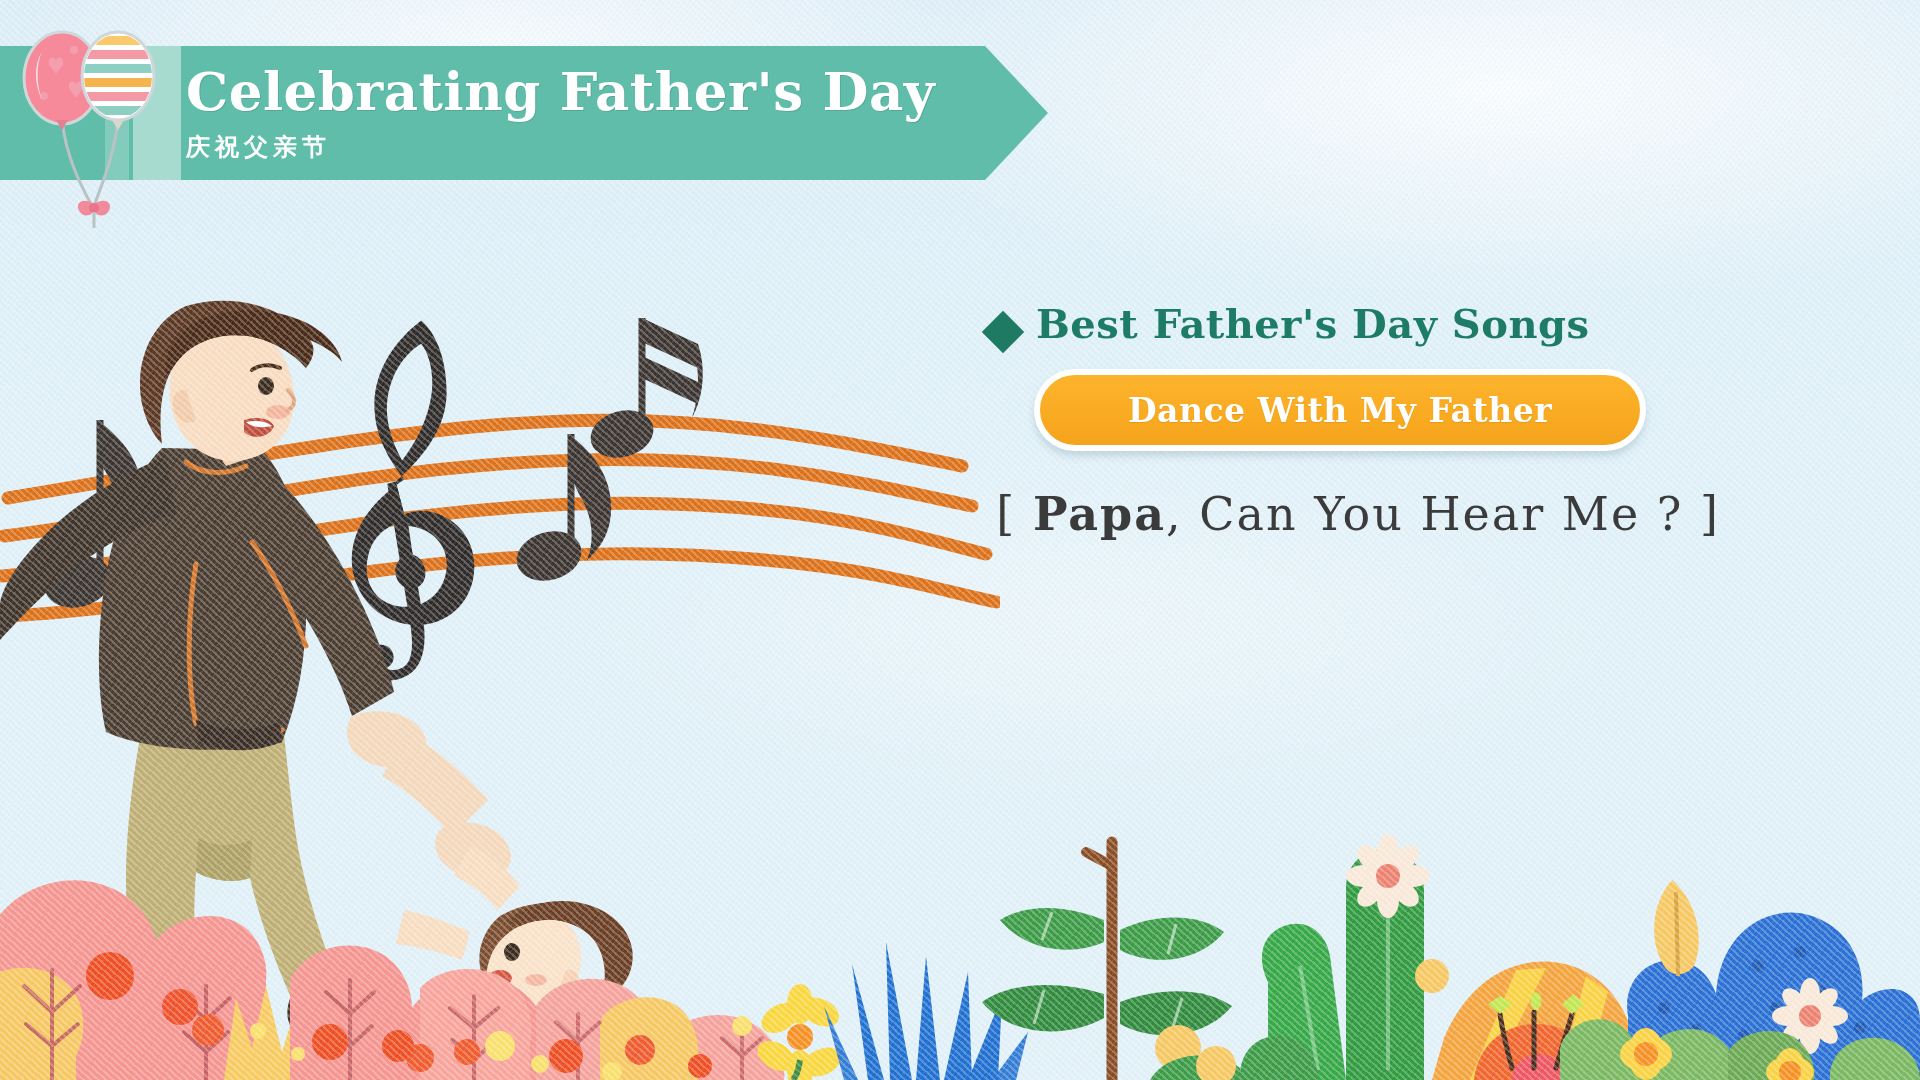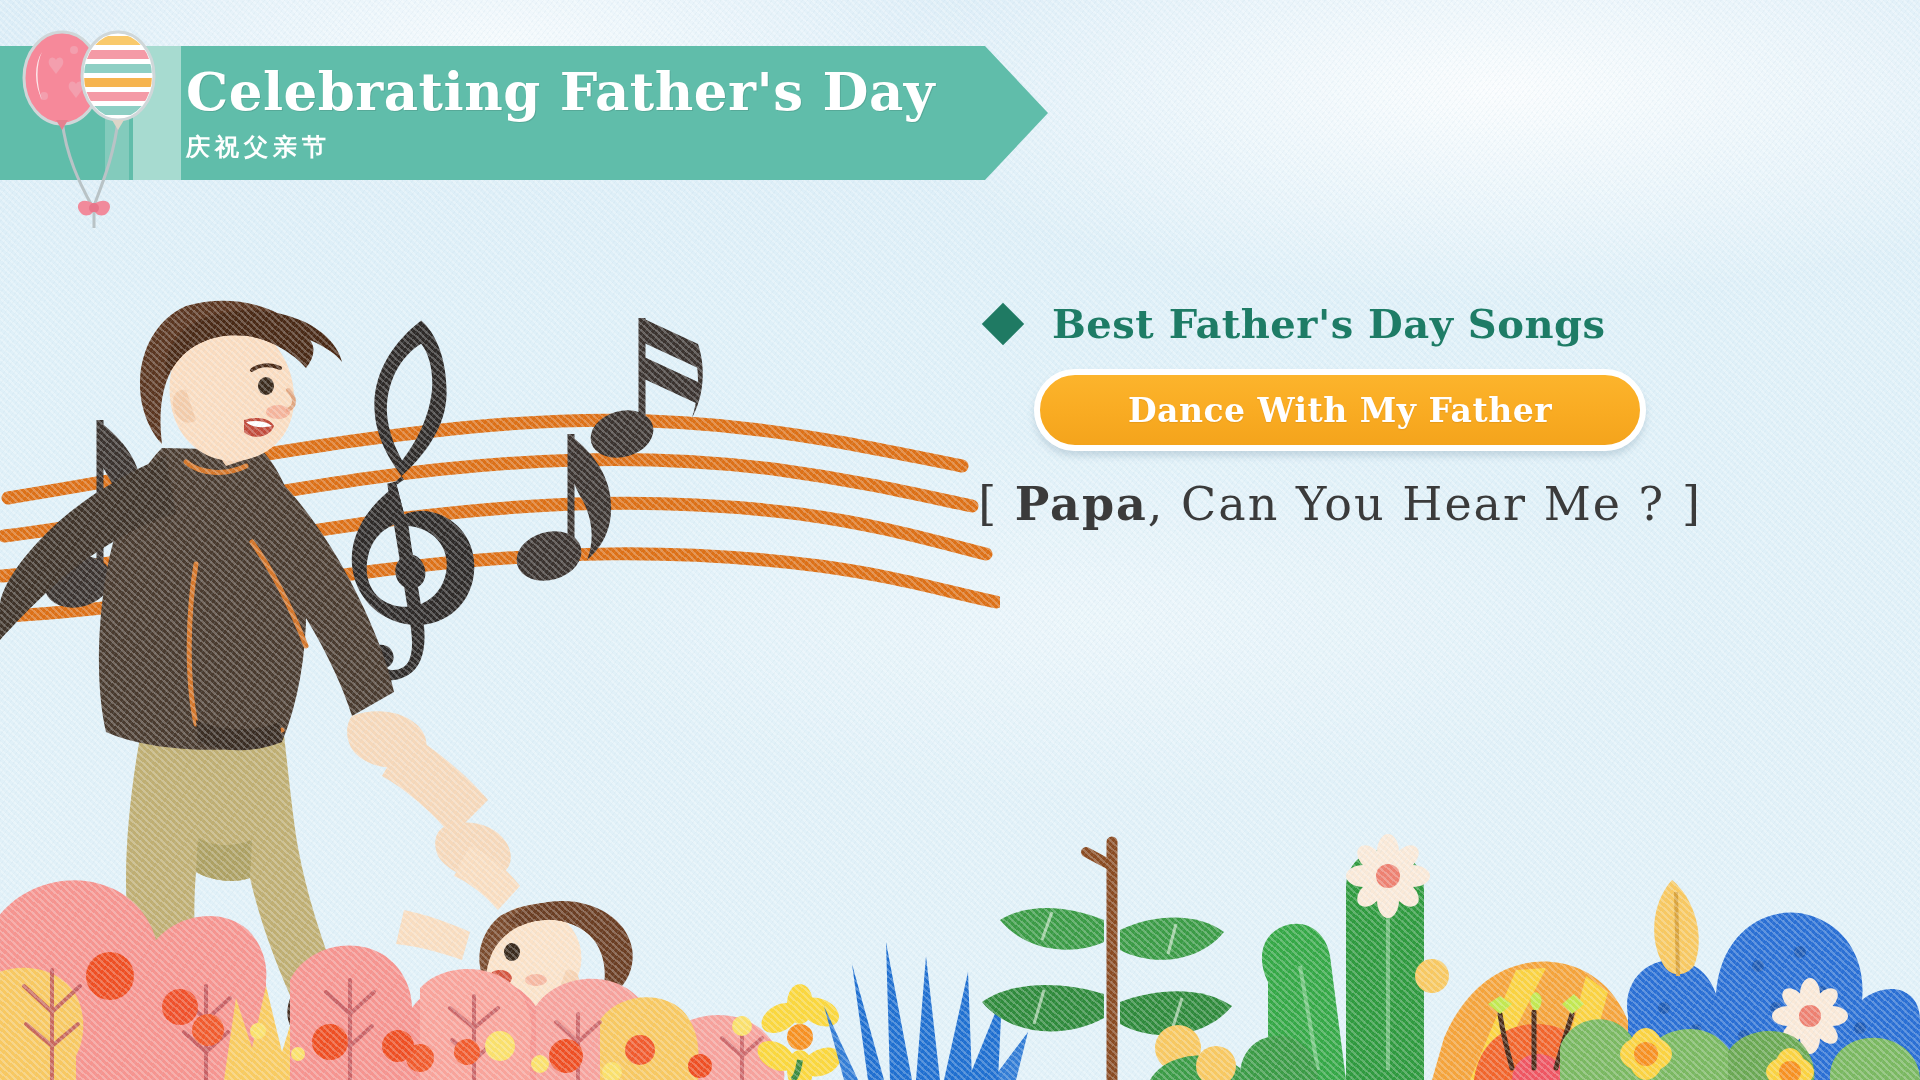--- a/index.html
+++ b/index.html
@@ -59,21 +59,21 @@
 
   
   #balloons{ position:absolute; left:18px; top:16px; width:140px; height:220px; z-index:6; }
 
   
   #illustration{ position:absolute; left:0px; top:280px; width:1000px; height:800px; }
 
   
   #right-col{ position:absolute; left:960px; top:300px; width:760px; }
   #songs-heading{
-    display:flex; align-items:center; gap:34px;
+    display:flex; align-items:flex-end; gap:18px;
     margin-left:28px; margin-bottom:22px;
   }
   #heading-diamond{
     width:30px; height:30px; background:#1f7a63;
     transform:rotate(45deg); flex:0 0 auto;
   }
   #songs-heading-label{
     font-family:"DejaVu Serif", serif;
     font-size:40px; color:#1e7c66; font-weight:700; letter-spacing:.5px;
     white-space:nowrap;
@@ -88,21 +88,21 @@
     display:flex; align-items:center; justify-content:center;
     cursor:pointer;
   }
   .song-btn span{
     font-family:"DejaVu Serif", serif;
     font-size:33px; font-weight:700; color:#ffffff;
     letter-spacing:.5px; white-space:nowrap;
     text-shadow:0 1px 1px rgba(180,110,10,.25);
   }
   #quote{
-    margin-top:26px; text-align:center;
+    margin-top:36px; text-align:right;
     font-family:"DejaVu Serif", serif;
     font-size:46px; color:#3b3b3b; letter-spacing:2px;
     white-space:nowrap;
   }
   #quote .em{ font-weight:700; }
 
   
   #foliage{ position:absolute; left:0; bottom:0; width:1920px; height:300px; }
 </style>
 </head>

